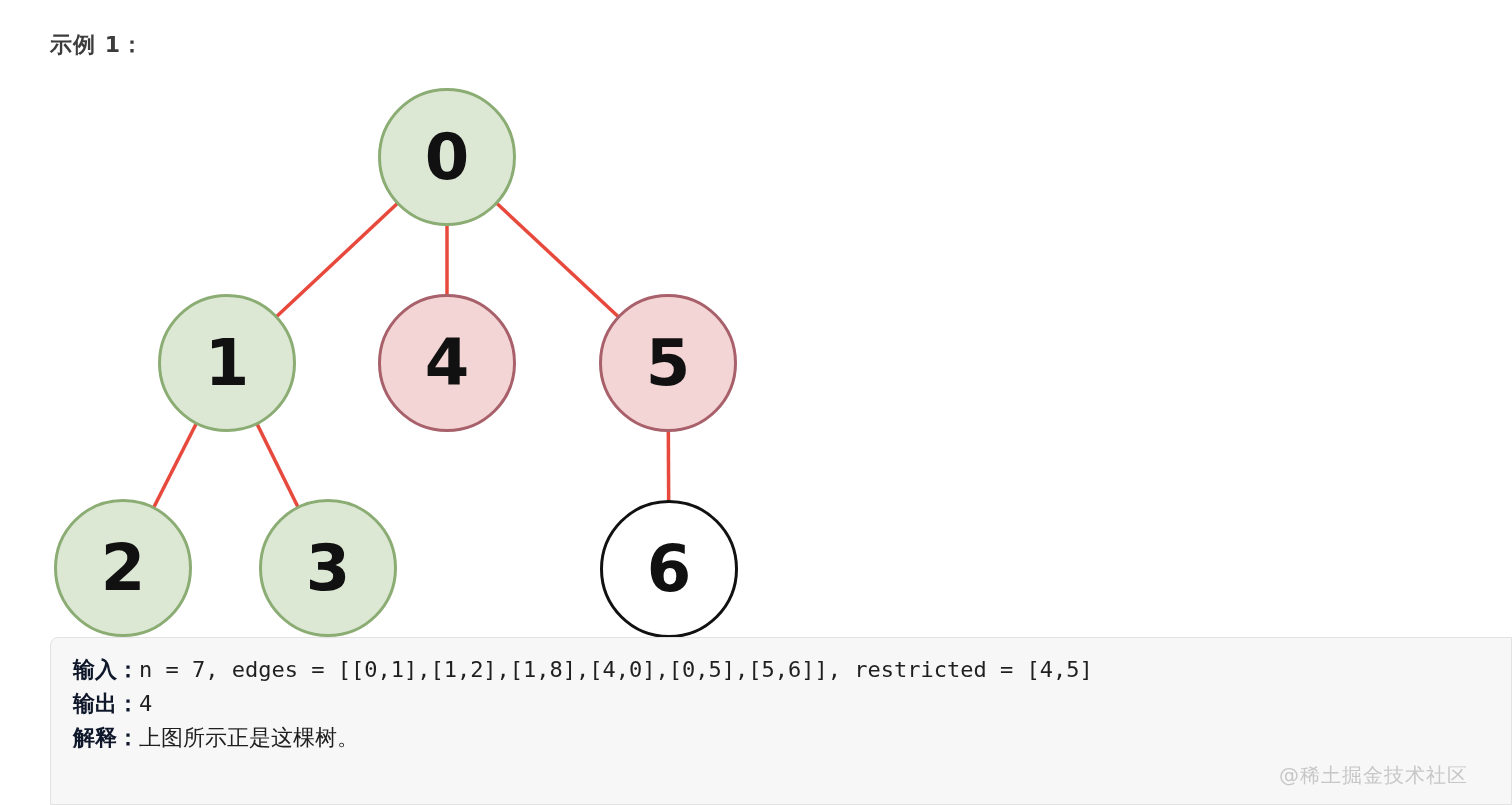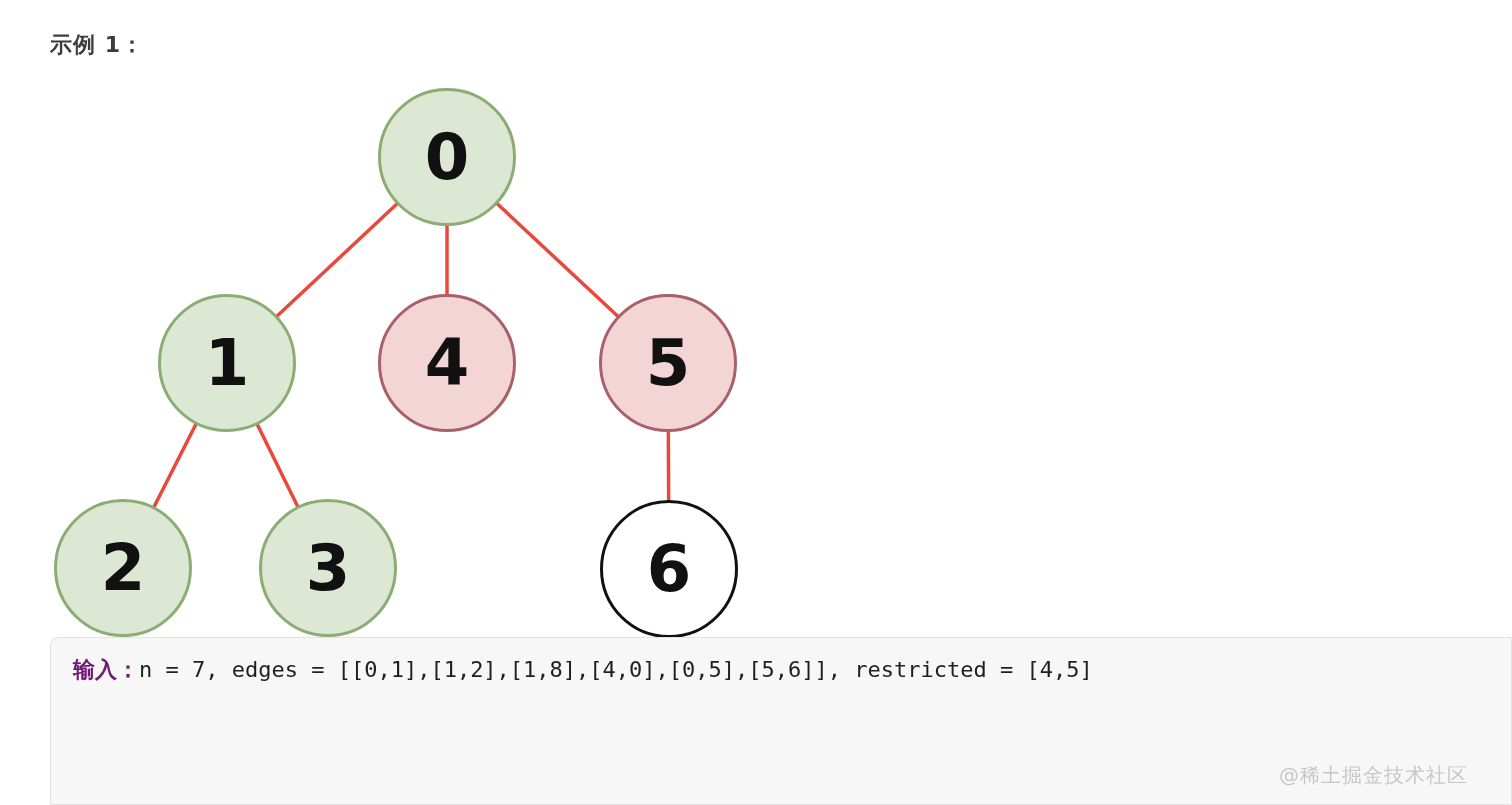--- a/index.html
+++ b/index.html
@@ -66,21 +66,21 @@
     border-radius: 8px 0 0 0;
     z-index: 2;
     padding: 15px 22px;
     font-size: 22px;
     line-height: 34px;
     color: #1f1f1f;
     white-space: nowrap;
   }
   .panel .lbl {
     font-weight: 700;
-    color: #701a75;
+    color: #0f172a;
   }
   .panel .mono {
     font-family: "DejaVu Sans Mono", "Liberation Mono", monospace;
   }
   .watermark {
     position: absolute;
     right: 44px;
     bottom: 16px;
     z-index: 3;
     font-size: 20px;
@@ -109,17 +109,19 @@
       <div class="node" style="left: 158px; top: 294px; background: rgb(220, 232, 212); border: 3px solid rgb(139, 173, 116);">1</div>
       <div class="node" style="left: 378px; top: 294px; background: rgb(244, 213, 213); border: 3px solid rgb(168, 96, 106);">4</div>
       <div class="node" style="left: 599px; top: 294px; background: rgb(244, 213, 213); border: 3px solid rgb(168, 96, 106);">5</div>
       <div class="node" style="left: 54px; top: 499px; background: rgb(220, 232, 212); border: 3px solid rgb(139, 173, 116);">2</div>
       <div class="node" style="left: 259px; top: 499px; background: rgb(220, 232, 212); border: 3px solid rgb(139, 173, 116);">3</div>
       <div class="node" style="left: 600px; top: 500px; background: rgb(255, 255, 255); border: 3.5px solid rgb(17, 17, 17);">6</div>
     </div>
 
   <div class="panel">
     <div class="line"><span class="lbl">输入：</span><span class="mono">n = 7, edges = [[0,1],[1,2],[1,8],[4,0],[0,5],[5,6]], restricted = [4,5]</span></div>
+    <div class="line"><span class="lbl">输出：</span><span class="mono">4</span></div>
+    <div class="line"><span class="lbl">解释：</span><span>上图所示正是这棵树。</span></div>
   </div>
 
   <div class="watermark">@稀土掘金技术社区</div>
 
 </div>
 
 </body></html>

